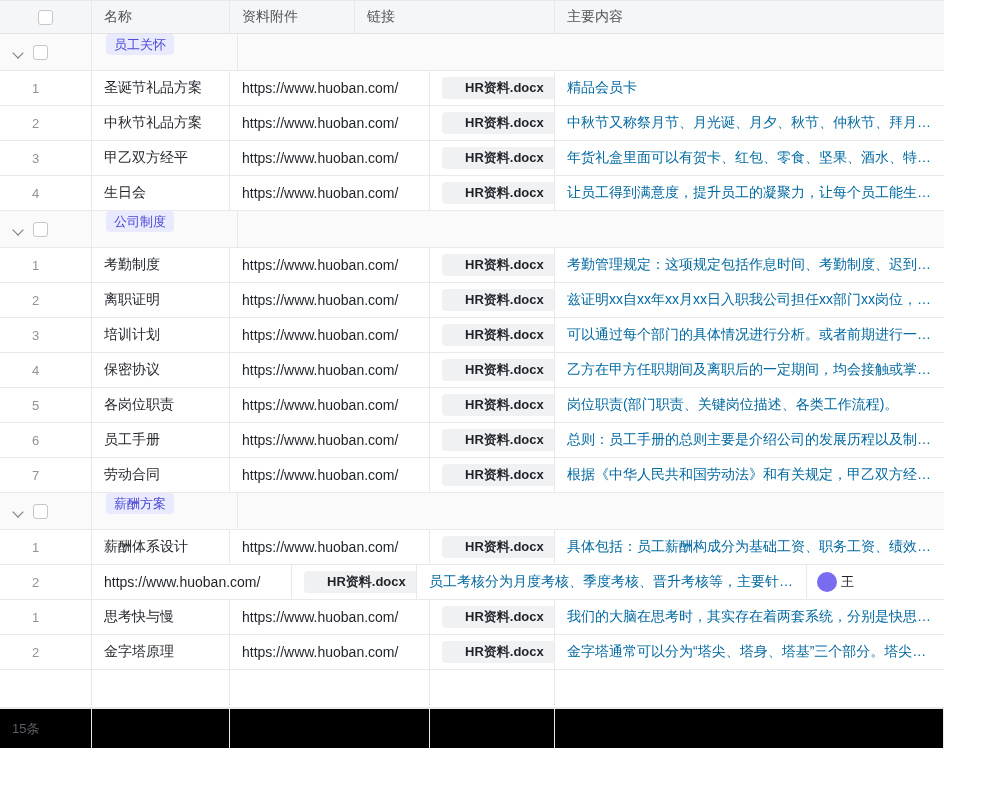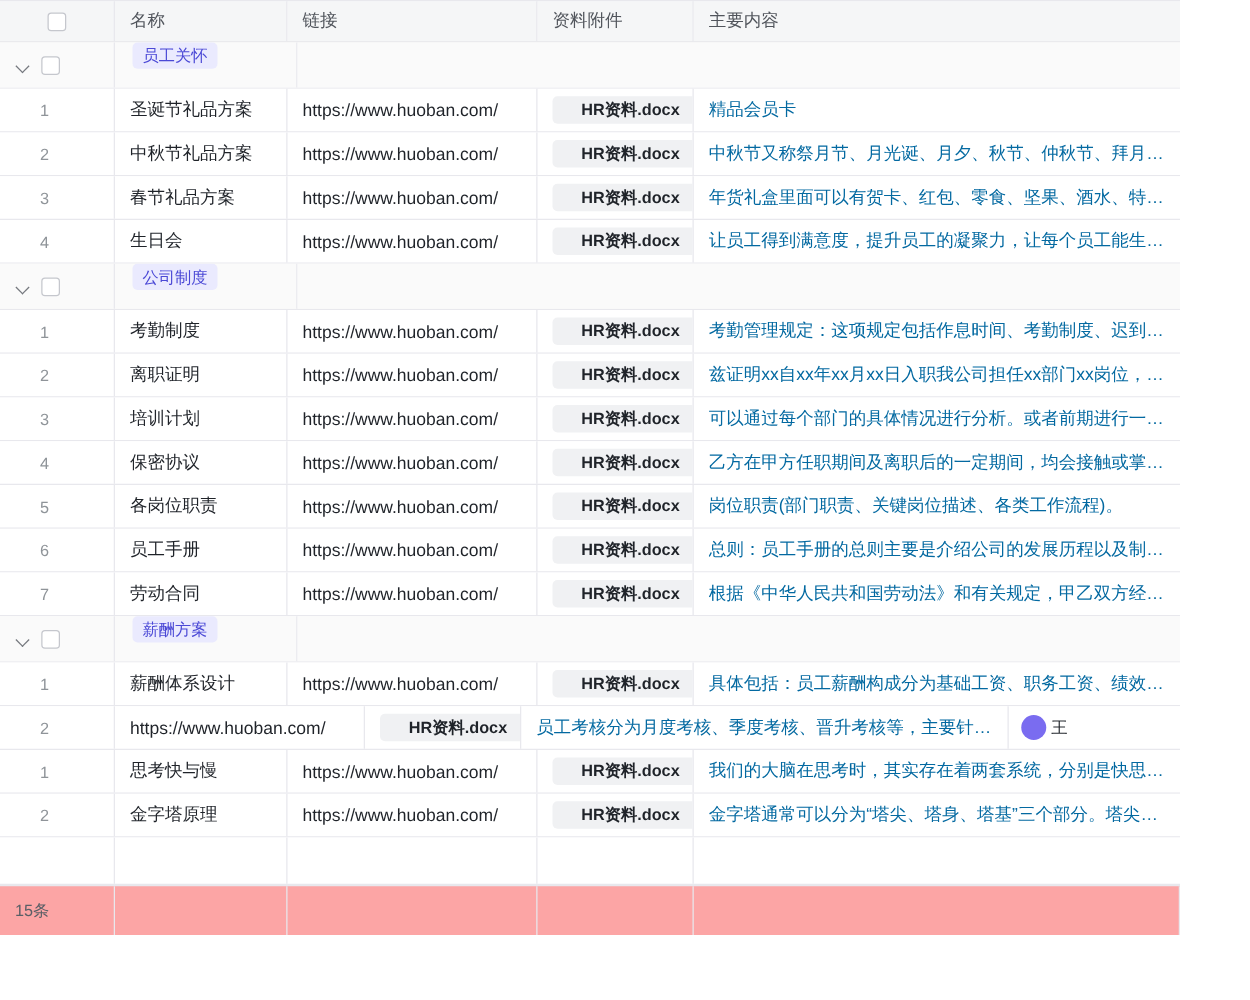--- a/index.html
+++ b/index.html
@@ -169,21 +169,21 @@
   }
   
   .filler-row { height: 38px; background: #fff; border-bottom: 1px solid #e8e8ed; }
   .filler-row .gapcell { border-right: 1px solid #e8e8ed; height: 100%; }
 
   
   .footer-row {
     height: 40px;
     display: flex;
     border-top: 1px solid #e8e8ed;
-    background: #fca5a5;
+    background: #000000;
     justify-content: space-between;
   }
   .footer-row .fcell {
     border-right: 1px solid #e8e8ed;
     height: 100%;
     display: flex;
     align-items: center;
     padding-left: 12px;
     font-size: 13px;
     color: #5a5f66;
@@ -193,22 +193,22 @@
 </head>
 <body>
 
 <div class="table-wrap">
 
   <div class="row header-row">
     <div class="cell c-check">
       <span class="checkbox"></span>
     </div>
     <div class="cell c-name">名称</div>
+    <div class="cell c-file">资料附件</div>
     <div class="cell c-link">链接</div>
-    <div class="cell c-file">资料附件</div>
     <div class="cell c-main">主要内容</div>
     <div class="cell c-owner">负责人</div>
   </div>
 
   <div id="body-area">
       <div class="row group-row">
         <div class="group-left">
           <span class="chev"></span>
           <span class="checkbox"></span>
         </div>
@@ -246,21 +246,21 @@
         <div class="cell c-main">
           <span class="main-text">中秋节又称祭月节、月光诞、月夕、秋节、仲秋节、拜月节...</span>
         </div>
         <div class="owner-cell">
           <span class="avatar pink"></span>
           <span class="owner-name">蕾</span>
         </div>
       </div>
       <div class="row data-row">
         <div class="idx">3</div>
-        <div class="cell c-name">春节礼品方案</div>
+        <div class="cell c-name">甲乙双方经平</div>
         <div class="cell c-link">
           <span class="link-text">https://www.huoban.com/</span>
         </div>
         <div class="cell c-file">
           <span class="chip">HR资料.docx</span>
         </div>
         <div class="cell c-main">
           <span class="main-text">年货礼盒里面可以有贺卡、红包、零食、坚果、酒水、特产...</span>
         </div>
         <div class="owner-cell">

